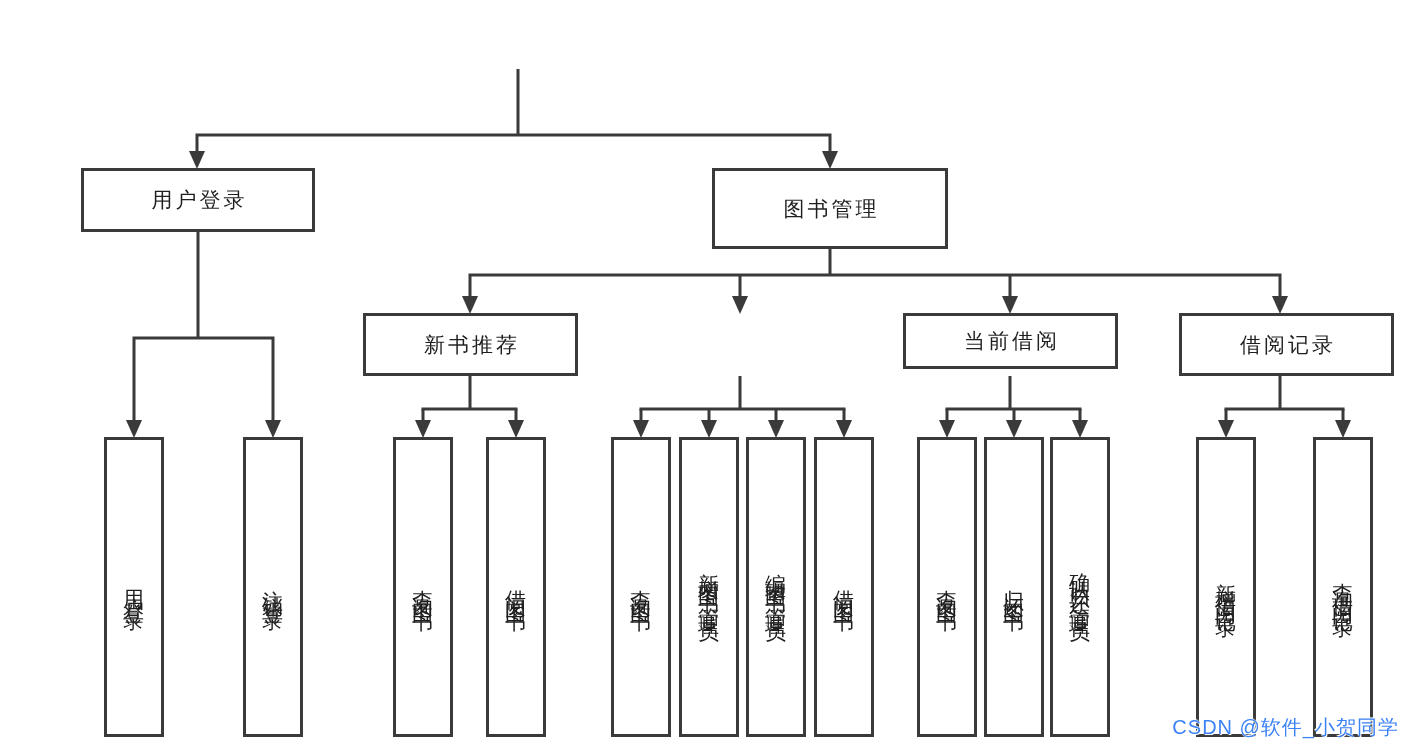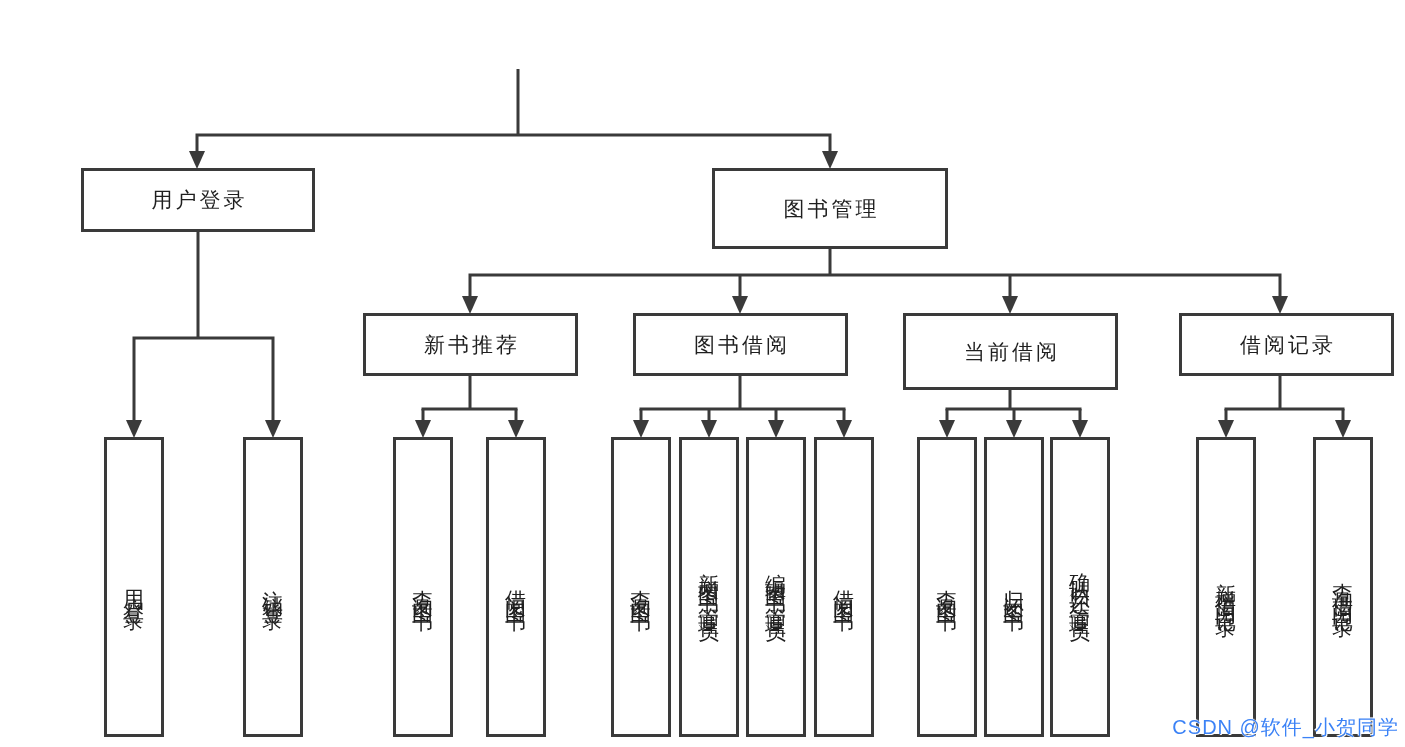--- a/index.html
+++ b/index.html
@@ -82,22 +82,21 @@
       <use href="#ah" transform="translate(1226,438)"></use>
       <use href="#ah" transform="translate(1343,438)"></use>
     </g>
   </svg>
 
 
   <div class="box h-box" style="left:81px;top:168px;width:234px;height:64px;">用户登录</div>
   <div class="box h-box" style="left:712px;top:168px;width:236px;height:81px;">图书管理</div>
 
   <div class="box h-box" style="left:363px;top:313px;width:215px;height:63px;">新书推荐</div>
-  <div class="box h-box" style="left:633px;top:313px;width:215px;height:63px;">图书借阅</div>
-  <div class="box h-box" style="left:903px;top:313px;width:215px;height:77px;">当前借阅</div>
+  <div class="box h-box" style="left:903px;top:313px;width:215px;height:56px;">当前借阅</div>
   <div class="box h-box" style="left:1173px;top:313px;width:215px;height:63px;margin-left:6px;">借阅记录</div>
 
   <div class="box v-box" style="left:104px;">
     <span>用户登录</span>
   </div>
   <div class="box v-box" style="left:243px;">
     <span>注销登录</span>
   </div>
 
   <div class="box v-box" style="left:393px;">

